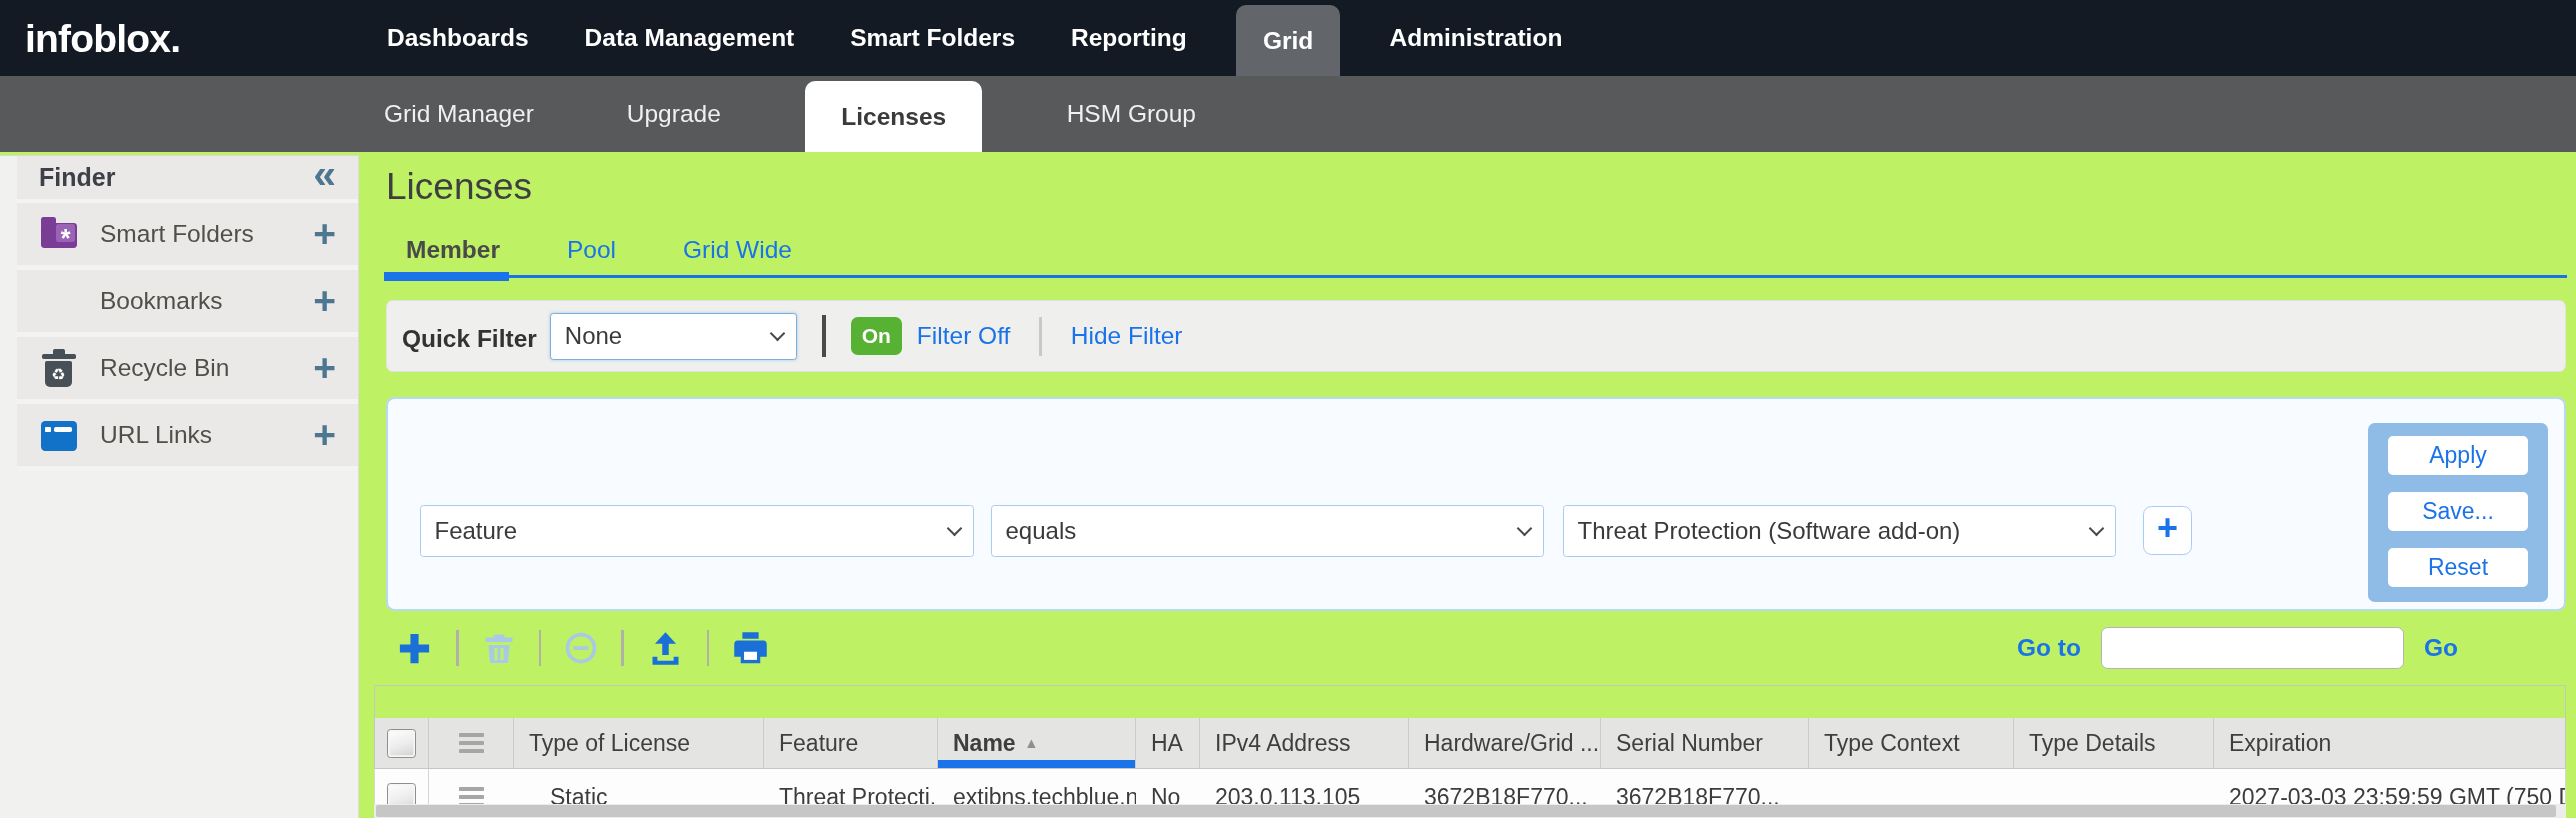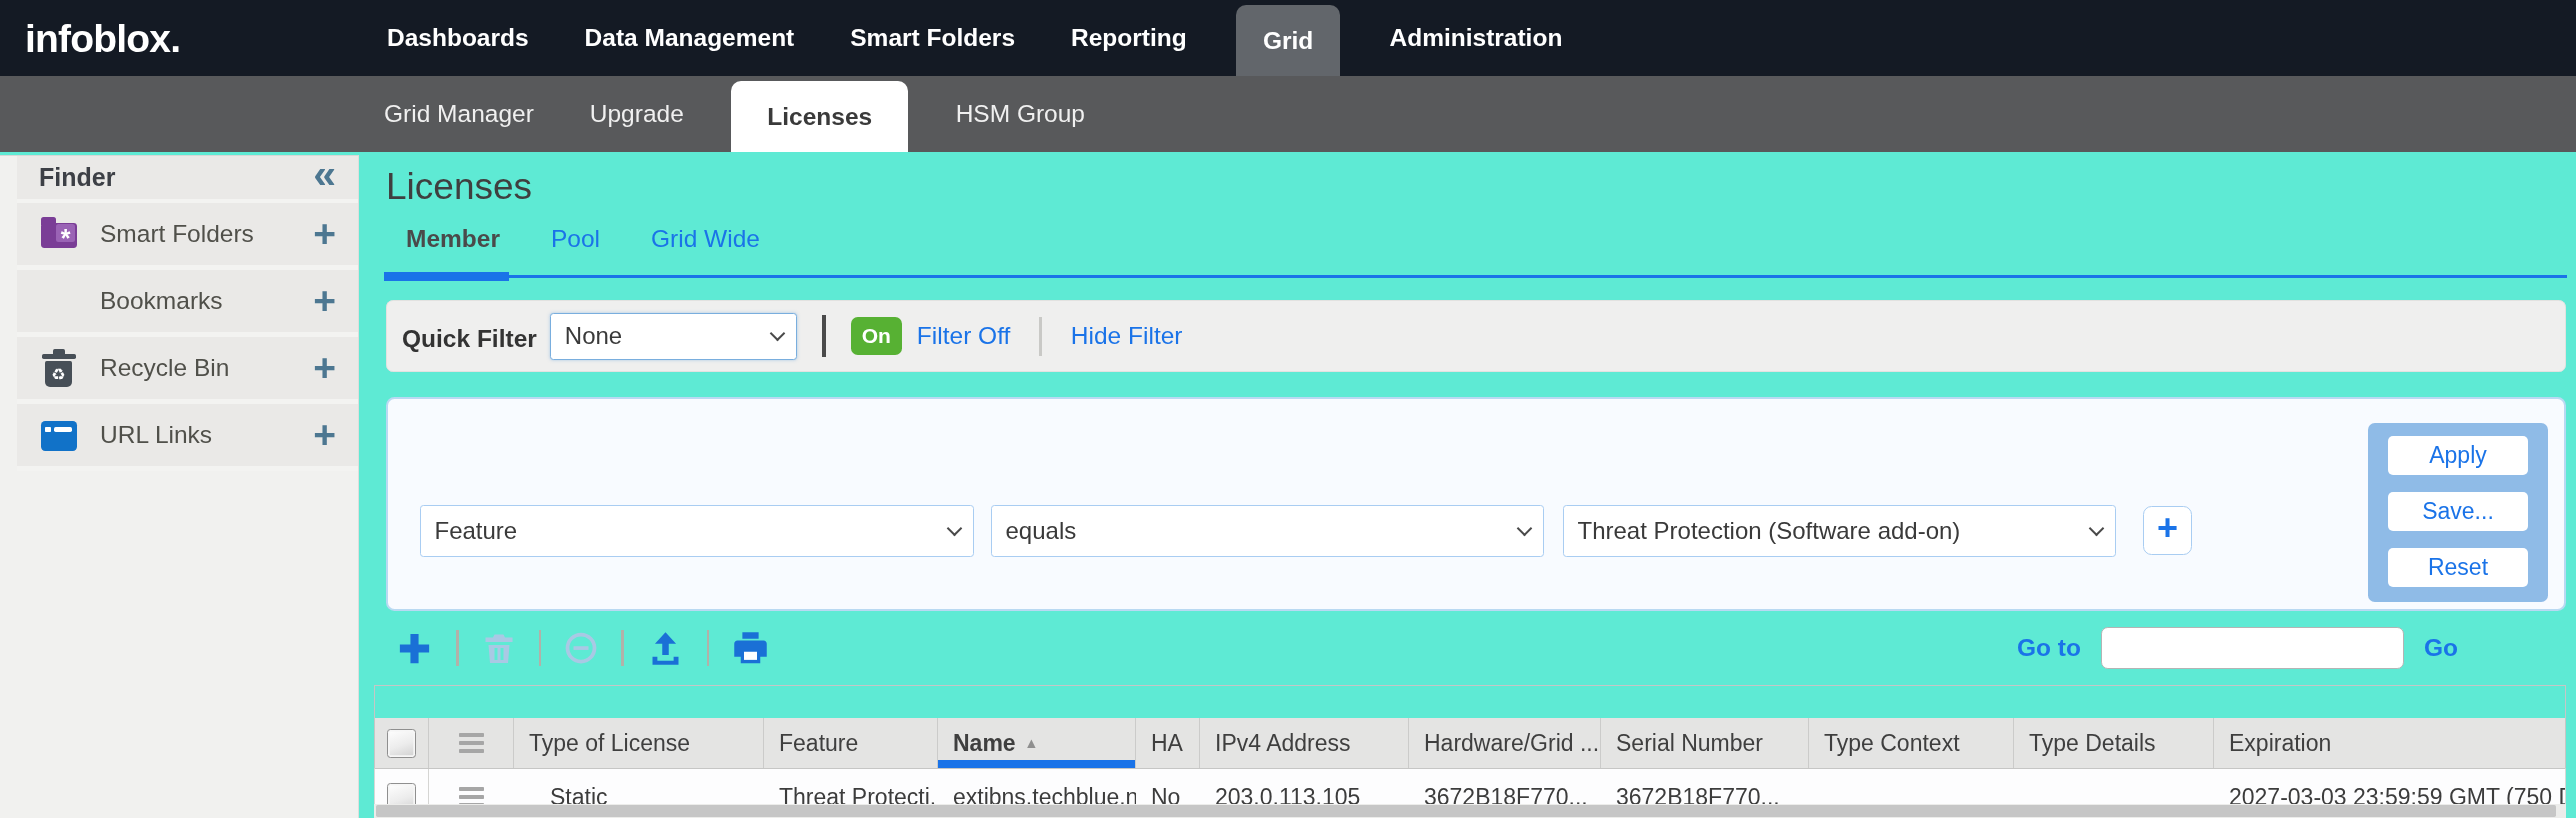--- a/index.html
+++ b/index.html
@@ -2,32 +2,32 @@
 <html style="font-size:13.5px"><head>
 <meta charset="utf-8">
 <style>
   * { box-sizing: border-box; }
   html,body { margin:0; padding:0; }
   body {
     width:2576px; height:819px; overflow:hidden;
     font-family:"Liberation Sans", sans-serif;
     background:#fafafa;
   }
-  .stage { position:relative; width:2576px; height:819px; background:#5eead4; }
+  .stage { position:relative; width:2576px; height:819px; background:#bef264; }
 
   
   .topnav { position:absolute; top:0; left:0; width:100%; height:76px; background:#141a24; }
   .logo { position:absolute; left:25px; top:17px; color:#fff; font-size:39px; font-weight:bold; letter-spacing:-0.8px; }
   .topnav-items { position:absolute; left:387px; top:0; height:76px; display:flex; align-items:center; column-gap:56px; }
   .topnav-item { color:#fff; font-size:24.5px; font-weight:bold; height:76px; display:flex; align-items:center; cursor:pointer; }
   .topnav-item.active { background:#62666b; border-radius:10px 10px 0 0; padding:0 27px; height:71px; align-self:flex-end; margin:0 -6.8px; }
 
   
   .subnav { position:absolute; top:76px; left:0; width:100%; height:76px; background:#58595b; }
-  .subnav-items { position:absolute; left:384px; top:0; height:76px; display:flex; align-items:center; column-gap:56px; }
+  .subnav-items { position:absolute; left:384px; top:0; height:76px; display:flex; align-items:center; column-gap:93px; }
   .subnav-item { color:#f0f0f0; font-size:24.5px; cursor:pointer; }
   .subnav-item.active { background:#fff; color:#3a3a3a; font-weight:bold; border-radius:10px 10px 0 0; height:71px; display:flex; align-items:center; padding:0 36px; margin:5px -8.5px 0 -8.5px; align-self:flex-end; }
 
   
   .sidebar { position:absolute; left:0; top:155px; width:359px; bottom:0; background:#f1f1ef; border-top:0.8px solid #d8d8d6; border-right:0.8px solid #dededc;padding-left:17px; }
   .sidebar-header { height:47px; background:#eae9e7; border-bottom:4.2px solid #f3f3f1; display:flex; align-items:center; justify-content:space-between; padding:0 22px; }
   .finder-title { font-size:25px; font-weight:bold; color:#3d4046; }
   .collapse-glyph { font-size:41px; color:#4d7791; font-weight:bold; line-height:34px; cursor:pointer; margin-top:-6.8px; }
   .sidebar-item { height:67px; background:#eae9e7; border-bottom:5px solid #f3f3f1; display:flex; align-items:center; padding:0 22px; cursor:pointer; }
   .sidebar-icon { width:39px; height:39px; position:relative; flex:0 0 auto; }
@@ -48,21 +48,21 @@
   .ic-trash .body { position:absolute; top:11px; left:3.4px; width:27px; height:26px; background:#474f57; border-radius:1.7px 1.7px 5px 5px; color:#fff; font-size:16px; text-align:center; line-height:27px; }
   .ic-url { position:absolute; left:1.7px; top:5px; width:36px; height:30px; background:#1172c8; border-radius:4.2px; }
   .ic-url::before { content:""; position:absolute; top:6px; left:4.2px; width:6px; height:5px; background:#fff; border-radius:0.8px; }
   .ic-url::after { content:""; position:absolute; top:6px; left:13.5px; width:18px; height:5px; background:#fff; border-radius:1.7px; }
 
   
   .main { position:absolute; left:359px; top:152px; right:0; bottom:0; }
   .page-title { position:absolute; left:27px; top:13.5px; font-size:37px; color:#3f3f3f; }
   .title-bookmark { position:absolute; left:233px; top:22px; cursor:pointer; }
 
-  .view-tabs { position:absolute; left:47px; top:73px; display:flex; column-gap:51px; }
+  .view-tabs { position:absolute; left:47px; top:84px; display:flex; column-gap:67px; }
   .view-tab { font-size:24.5px; color:#1a73e8; cursor:pointer; }
   .view-tab.active { color:#4a4a4a; font-weight:bold; }
   .tab-line { position:absolute; left:24.5px; top:123px; width:2183px; height:3.4px; background:#1a73e8; }
   .tab-line-thick { position:absolute; left:24.5px; top:120px; width:125px; height:9.3px; background:#1a73e8; }
 
   
   .qf-bar { position:absolute; left:27px; top:148px; width:2180px; height:72px; background:#efefee; border:1.7px solid #e2e2e0; border-radius:6.8px; display:flex; align-items:center; padding:0 15px; }
   .qf-label { font-size:24.5px; font-weight:bold; color:#333; margin-right:13.5px;margin-top:6px; }
   .fakeselect { background:#fff; display:flex; align-items:center; justify-content:space-between; padding:0 13.5px; font-size:24px; color:#3a3a3a; cursor:pointer; }
   .qf-select { width:247px; height:47px; border:1.7px solid #79aede; border-radius:3.4px; box-shadow:0 0 3.4px rgba(100,160,220,.5); }

